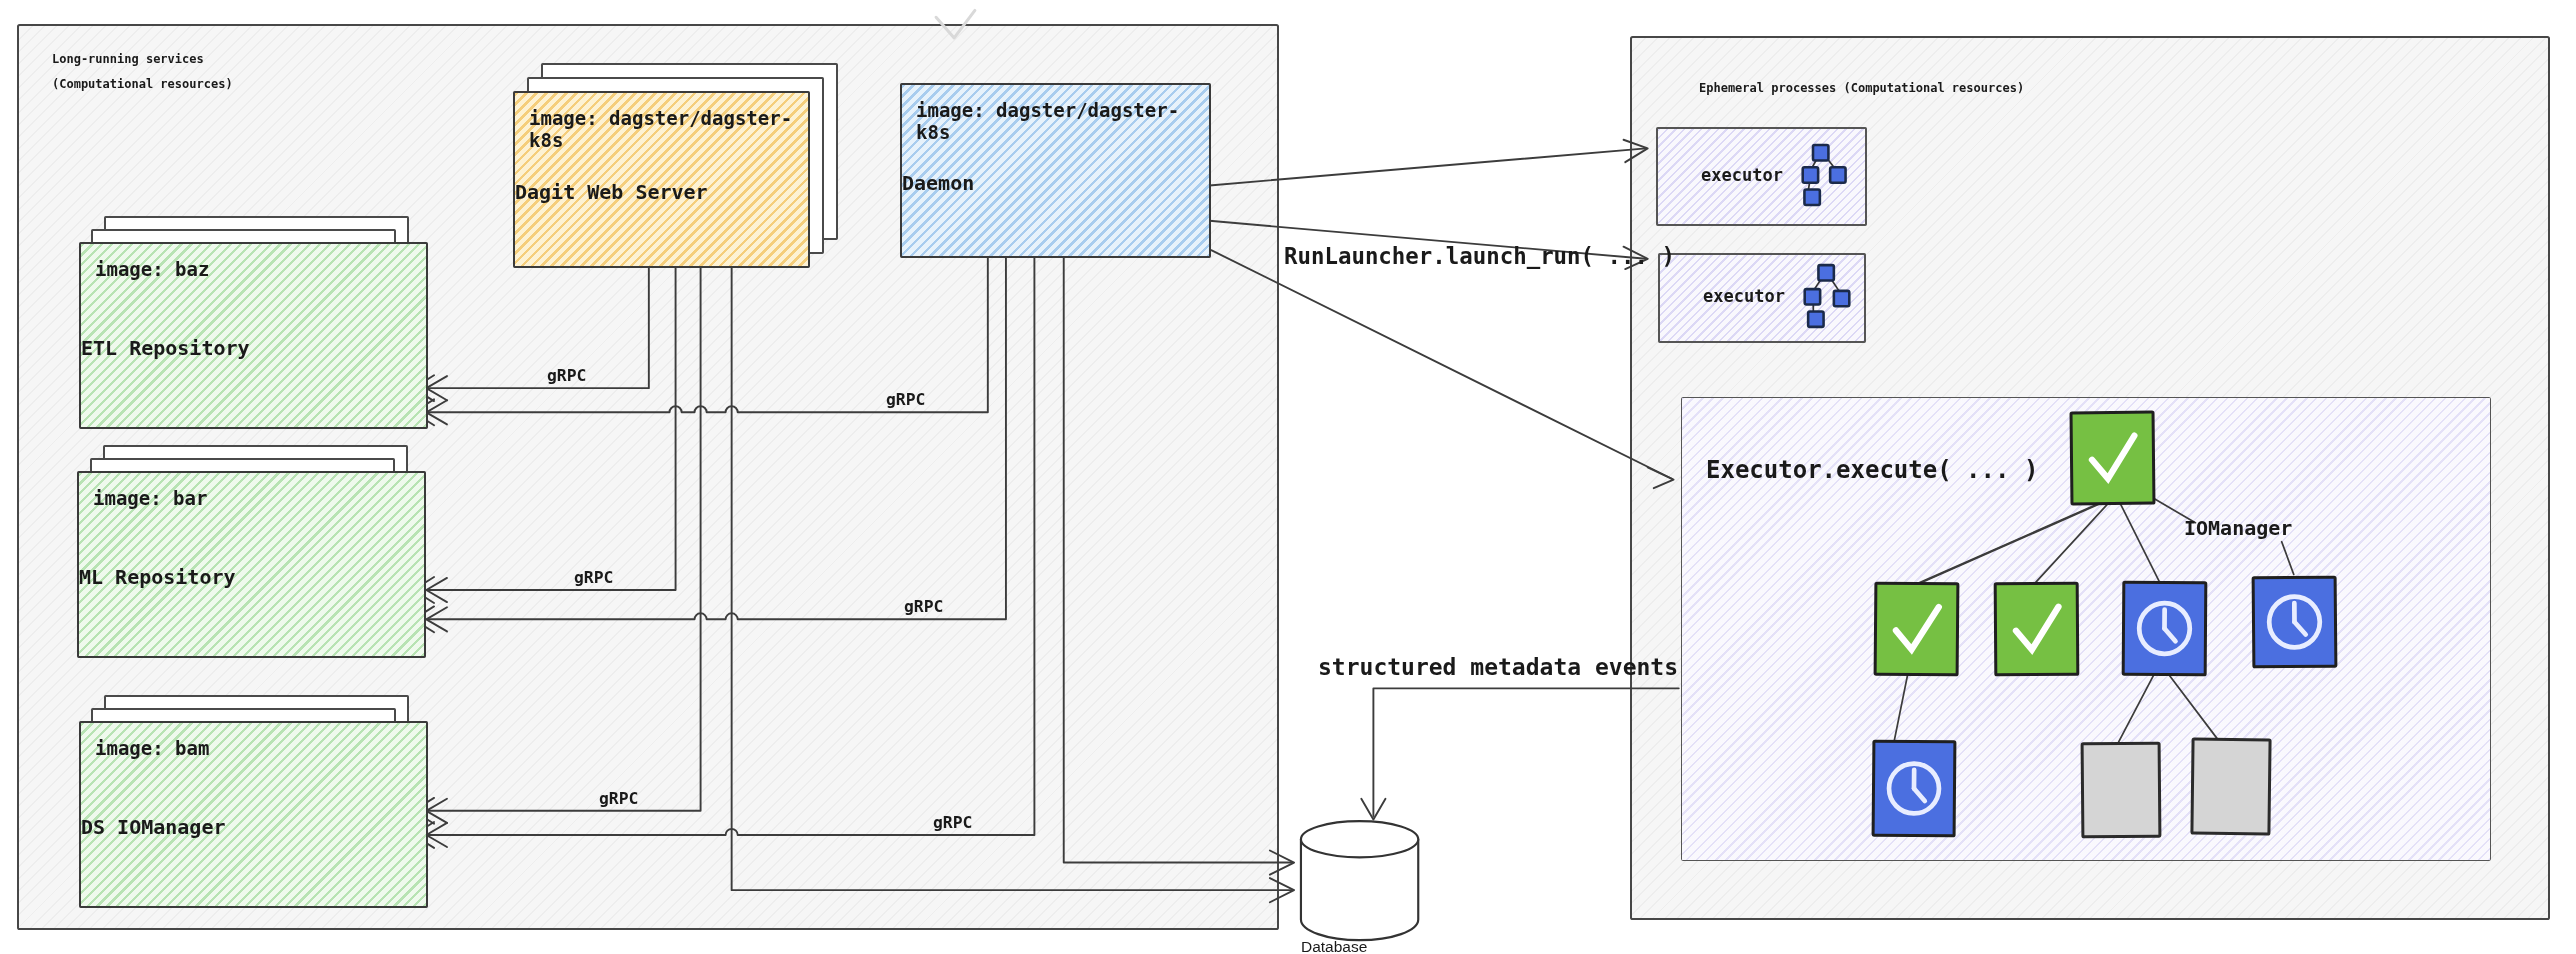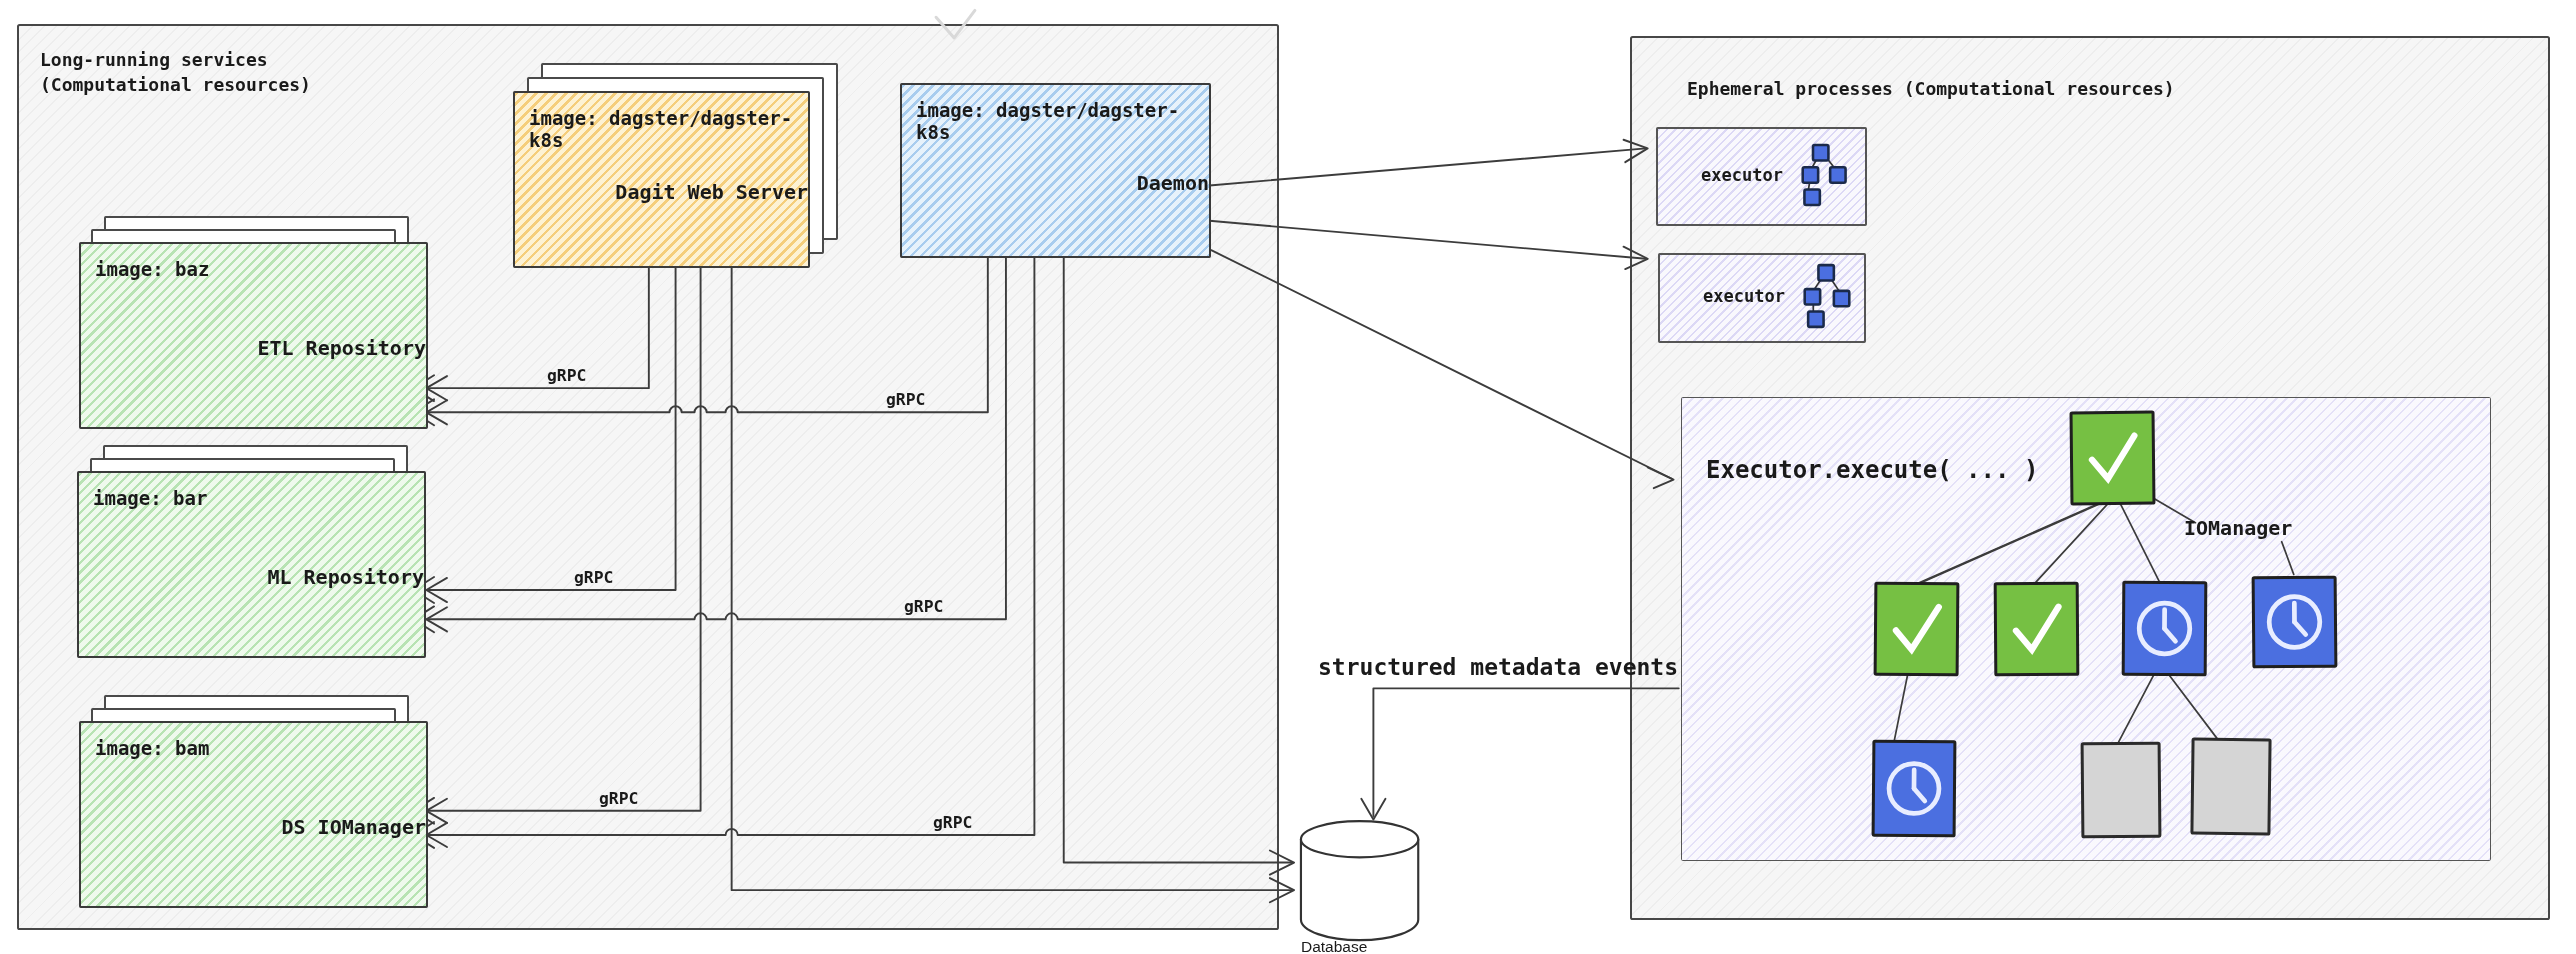--- a/index.html
+++ b/index.html
@@ -7,30 +7,30 @@
     position:relative;width:2576px;height:954px;background:#ffffff;
     font-family:"DejaVu Sans Mono", monospace;color:#1a1a1a;overflow:hidden;
   }
   .abs{position:absolute;}
   
   .container{
     position:absolute;border:2.2px solid #474747;border-radius:2.6px;
     background-color:#f6f6f6;
     background-image:repeating-linear-gradient(135deg, rgba(0,0,0,0.035) 0 1.4px, transparent 1.4px 8.6px);
   }
-  .container-title{position:absolute;font-size:18px;font-weight:bold;line-height:25px;white-space:pre;}
+  .container-title{position:absolute;font-size:12px;font-weight:bold;line-height:25px;white-space:pre;margin-left:12px;}
   
   .page{position:absolute;background:#ffffff;border:2.2px solid #4a4a4a;border-radius:1.7px;}
   
   .service-box{position:absolute;border:2.2px solid #3a3a3a;border-radius:1.7px;}
   .fill-yellow{background-color:#fbe7b0;background-image:repeating-linear-gradient(135deg, rgba(240,185,80,0.55) 0 2.6px, rgba(255,255,255,0.45) 2.6px 7px);}
   .fill-blue{background-color:#cfe5f7;background-image:repeating-linear-gradient(135deg, rgba(130,180,230,0.5) 0 2.6px, rgba(255,255,255,0.5) 2.6px 7px);}
   .fill-green{background-color:#dcf3d7;background-image:repeating-linear-gradient(135deg, rgba(134,205,130,0.42) 0 2.2px, rgba(255,255,255,0.55) 2.2px 7px);padding-left:44px;}
   .img-label{position:absolute;top:14px;left:14px;font-size:19px;font-weight:bold;}
-  .box-name{position:absolute;left:0;right:0;top:50%;text-align:right;font-size:20px;font-weight:bold;}
+  .box-name{position:absolute;left:0;right:0;top:50%;text-align:left;font-size:20px;font-weight:bold;}
   
   .lavender{
     position:absolute;border:2.2px solid #555;border-radius:1.7px;
     background-color:#f0eefb;
     background-image:repeating-linear-gradient(135deg, rgba(150,140,225,0.22) 0 1.7px, rgba(255,255,255,0.6) 1.7px 6px);
   }
   .inner-exec{
     position:absolute;border:1.7px solid #555;border-radius:1.7px;
     background-color:#f3f1fc;
     background-image:repeating-linear-gradient(135deg, rgba(150,140,225,0.16) 0 1.7px, rgba(255,255,255,0.55) 1.7px 7px);
@@ -165,20 +165,21 @@
     <div class="box-name">DS IOManager</div>
   </div>
 
   <div class="grpc" style="left:547px;top:366px;">gRPC</div>
   <div class="grpc" style="left:886px;top:390px;">gRPC</div>
   <div class="grpc" style="left:574px;top:568px;">gRPC</div>
   <div class="grpc" style="left:904px;top:597px;">gRPC</div>
   <div class="grpc" style="left:599px;top:789px;">gRPC</div>
   <div class="grpc" style="left:933px;top:813px;">gRPC</div>
 
+  <div class="fn-label" style="left:1284px;top:243px;">RunLauncher.launch_run( ... )</div>
   <div class="meta-label" style="left:1318px;top:654px;">structured metadata events</div>
   <div class="db-label" style="left:1301px;top:894px;">Database</div>
 
   <div class="container-title" style="left:1687px;top:76px;">Ephemeral processes (Computational resources)</div>
 
   <div class="abs" style="left:1656px;top:127px;width:207px;height:95px;">
     <div class="executor-label">executor</div>
     <svg class="abs" style="left:145px;top:15.5px;" width="48" height="64" viewBox="0 0 56 74">
       <g stroke="#333" stroke-width="2">
         <line x1="22" y1="12" x2="12" y2="30"></line>

